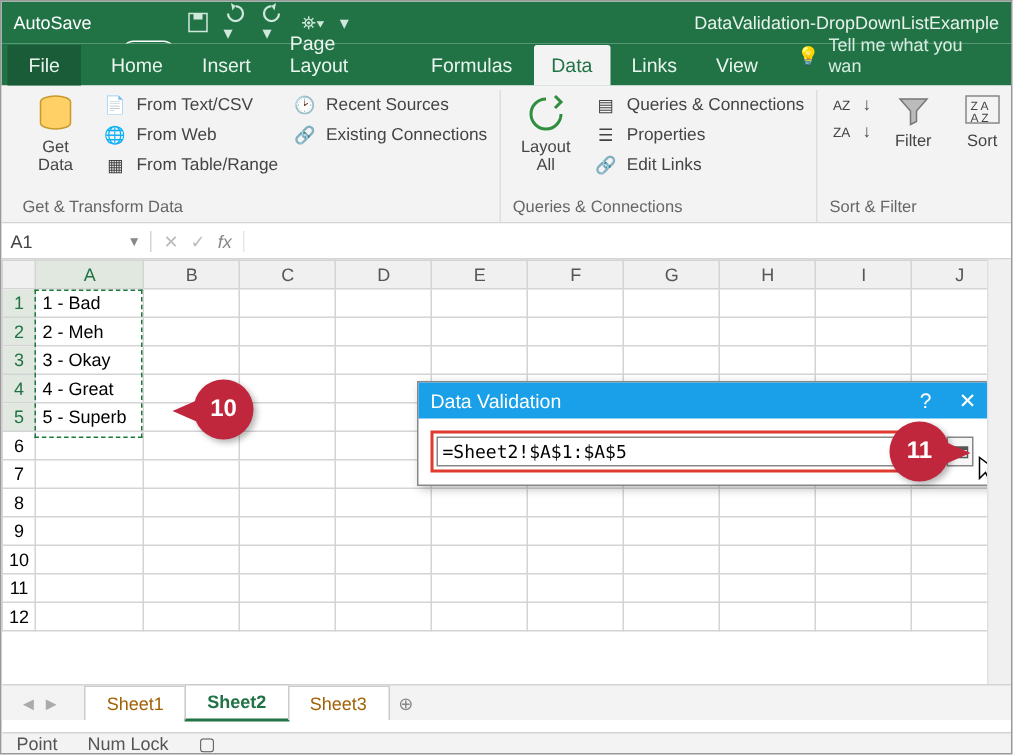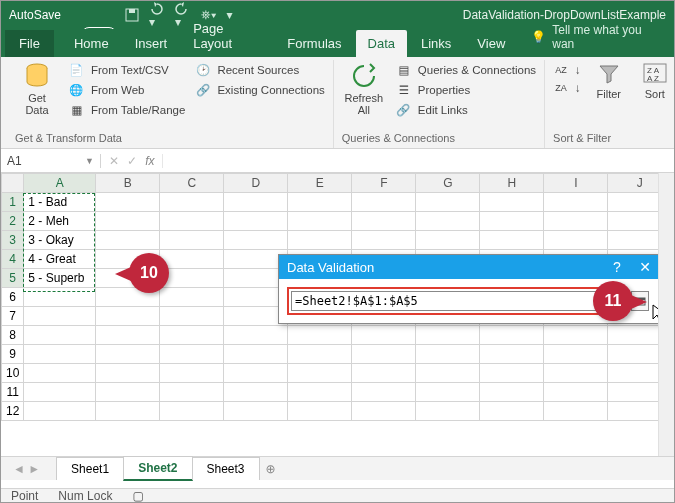--- a/index.html
+++ b/index.html
@@ -175,21 +175,21 @@
   }
   
   .sheet-tabs {
     position: absolute; bottom: 22px; left: 0; right: 0;
     height: 24px; background: #f3f3f3; border-top: 1px solid #d4d4d4;
     display: flex; align-items: center; padding: 0 12px; gap: 0;
   }
   .sheet-tabs .nav { color: #aaa; margin-right: 16px; display: flex; gap: 8px; }
   .stab {
     padding: 4px 14px; border: 1px solid #ccc; border-bottom: none;
-    background: #fff; font-size: 12px; color: #000000;
+    background: #fff; font-size: 12px; color: #a16207;
     margin-right: -1px;
   }
   .stab.active { color: #217346; font-weight: bold; border-bottom: 2px solid #217346; background: #fff; }
   .stab.add { border: none; background: transparent; color: #888; width: 24px; text-align: center; padding: 4px 6px;}
   
   .statusbar {
     position: absolute; bottom: 0; left: 0; right: 0; height: 14px;
     background: #f3f3f3; border-top: 1px solid #d4d4d4;
     display: flex; align-items: center; padding: 0 10px; gap: 20px; font-size: 12px; color: #555;
   }
@@ -285,21 +285,21 @@
     <div class="group-label">Get &amp; Transform Data</div>
   </div>
 
   <div class="group">
     <div class="group-body">
       <div class="bigbtn">
         <svg width="28" height="28">
             <path d="M14 4 a10 10 0 1 0 10 10" fill="none" stroke="#2f8f3f" stroke-width="2"></path>
             <path d="M20 2 l4 4 -4 4" fill="none" stroke="#2f8f3f" stroke-width="2"></path>
           </svg>
-        <div class="lbl" style="white-space:pre-line">Refresh
+        <div class="lbl" style="white-space:pre-line">Layout
 All</div>
       </div>
       <div class="stack">
         <div class="smallbtn">
             <span class="icon-box">▤</span>
             <span>Queries &amp; Connections</span>
           </div>
         <div class="smallbtn">
             <span class="icon-box">☰</span>
             <span>Properties</span>

